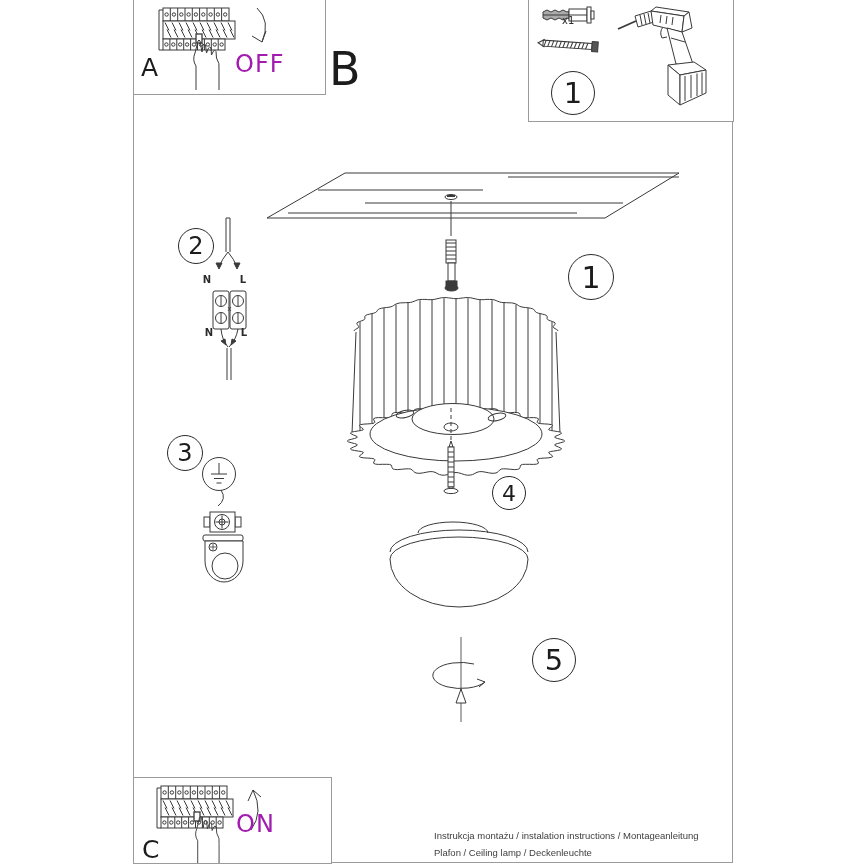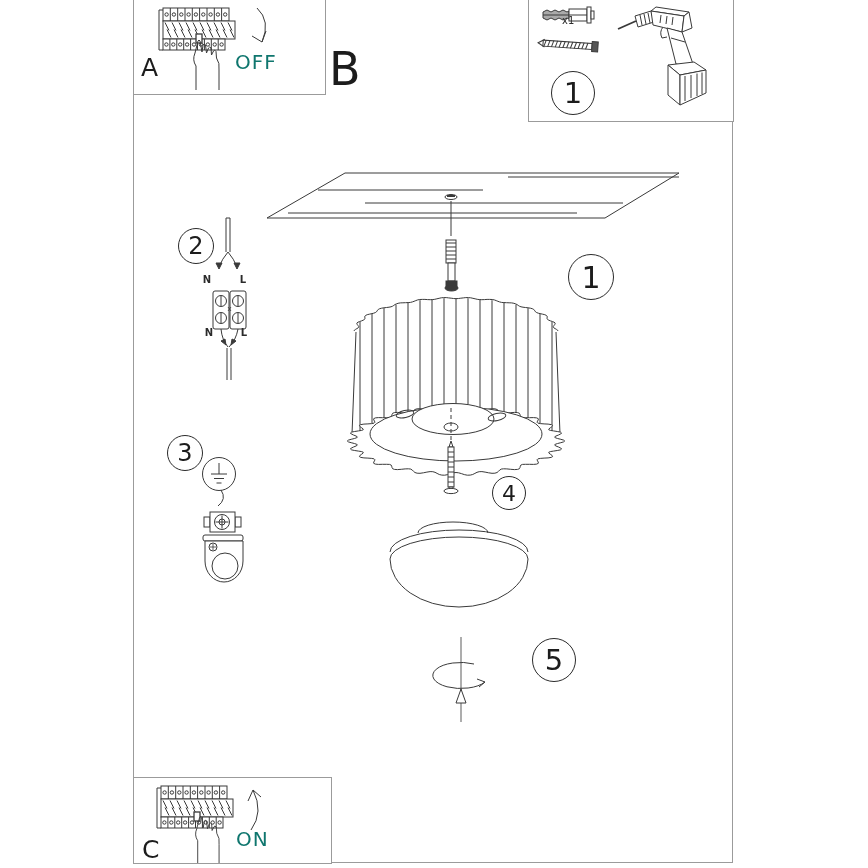--- a/index.html
+++ b/index.html
@@ -6,21 +6,21 @@
   #stage{position:relative;width:868px;height:868px;background:#fff;overflow:hidden;
          font-family:"DejaVu Sans","Liberation Sans",sans-serif;color:#222;}
   .abs{position:absolute;}
   
   #frame-b{left:133px;top:-2px;width:598px;height:864px;border:1.5px solid #9b9b9b;border-top:none;}
   .stepbox{background:#fff;border:1.5px solid #9b9b9b;z-index:3;}
   #box-a{left:133px;top:-2px;width:191px;height:96px;border-top:none;}
   #box-kit{left:528px;top:-2px;width:204px;height:123px;border-top:none;}
   #box-c{left:133px;top:777px;width:197px;height:85px;}
   .corner-letter{position:absolute;font-size:25px;color:#1c1c1c;}
-  .action-label{position:absolute;font-size:20px;letter-spacing:1px;color:#0f766e;}
+  .action-label{position:absolute;font-size:24px;letter-spacing:1px;color:#a21caf;}
   #letter-b{left:329px;top:42px;font-size:46px;color:#1c1c1c;z-index:3;}
   
   .circ{position:absolute;border:1.6px solid #2b2b2b;border-radius:50%;background:#fff;
         display:flex;align-items:center;justify-content:center;color:#1c1c1c;z-index:4;}
   #circ-1-kit{left:551px;top:71px;width:42px;height:42px;font-size:29px;}
   #circ-1{left:568px;top:254px;width:44px;height:44px;font-size:30px;}
   #circ-2{left:178px;top:228px;width:34px;height:34px;font-size:24px;}
   #circ-3{left:167px;top:435px;width:34px;height:34px;font-size:24px;}
   #circ-4{left:492px;top:476px;width:32px;height:32px;font-size:22px;}
   #circ-5{left:532px;top:638px;width:42px;height:42px;font-size:29px;}
@@ -321,30 +321,34 @@
         <rect x="40" y="29" width="6" height="9" fill="#fff" stroke-width="1.3"></rect>
       </g>
     </svg>
     <svg class="abs" style="left:55px;top:33px" width="36" height="52" viewBox="0 0 36 56">
       <path class="lineart" stroke-linejoin="round" fill="#fff" d="M8 56 L8 32 Q4 26 7 19 L10 7 Q11 5 12 7 L14 18 L15 11 Q16 9 17.5 11 L18.5 19 L20.5 14 Q21.5 12 23 14 L23.5 21 L25.5 17 Q26.5 15 28 17.5 L28.5 24 Q32 29 31 36 L31 56"></path>
     </svg>
     <svg class="abs" style="left:106px;top:4px" width="26" height="50" viewBox="0 0 26 50">
       <path class="lineart" stroke-width="1.2" d="M11 48 Q24 30 13 8"></path>
       <path class="lineart" stroke-width="1.2" d="M13 8 L8 19 M13 8 L21 15"></path>
     </svg>
-    <span class="action-label" style="left:102px;top:49px">ON</span>
+    <span class="action-label" style="left:102px;top:32px">ON</span>
     <span class="corner-letter" style="left:8px;top:57px">C</span>
   </div>
 
   <div class="circ" id="circ-1-kit">1</div>
   <div class="circ" id="circ-1">1</div>
   <div class="circ" id="circ-2">2</div>
   <div class="circ" id="circ-3">3</div>
   <div class="circ" id="circ-4">4</div>
   <div class="circ" id="circ-5">5</div>
 
   <div class="wlabel" style="left:201px;top:274px">N</div>
   <div class="wlabel" style="left:237px;top:274px">L</div>
   <div class="wlabel" style="left:203px;top:327px">N</div>
   <div class="wlabel" style="left:238px;top:327px">L</div>
 
+  <div class="abs" id="footer">
+    <div>Instrukcja montażu / instalation instructions / Montageanleitung</div>
+    <div>Plafon / Ceiling lamp / Deckenleuchte</div>
+  </div>
 
 </div>
 
 </body></html>

